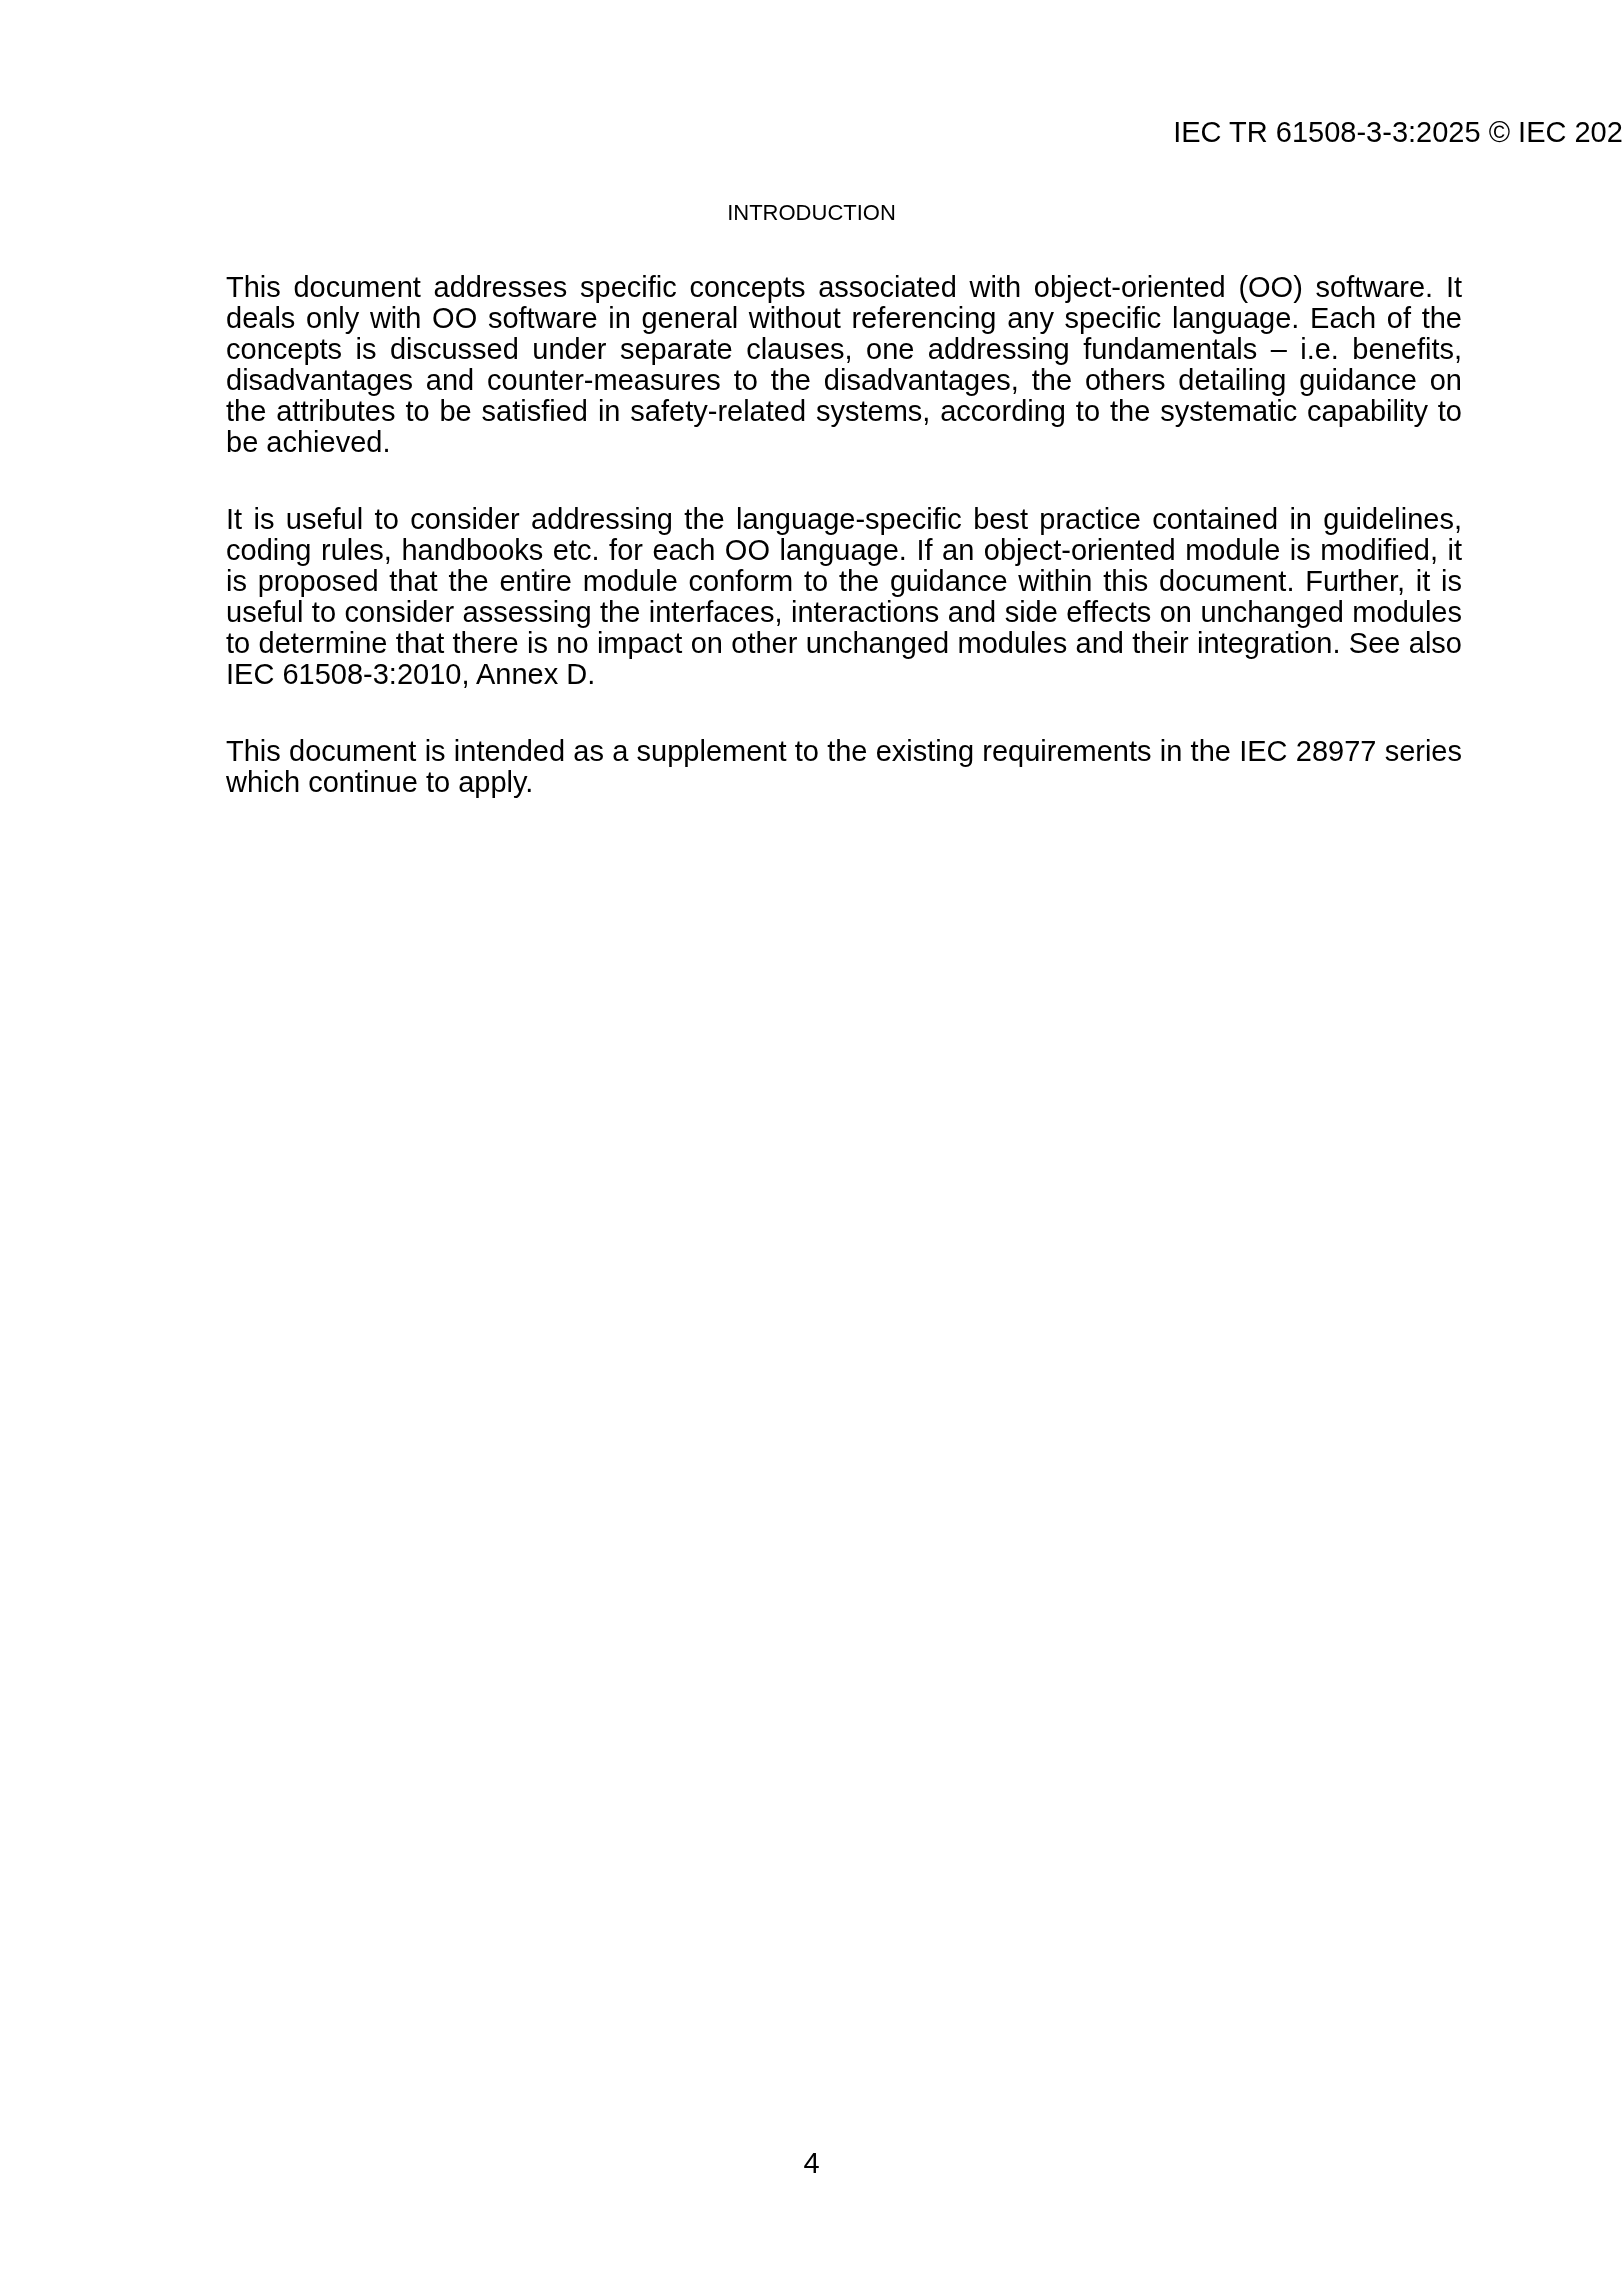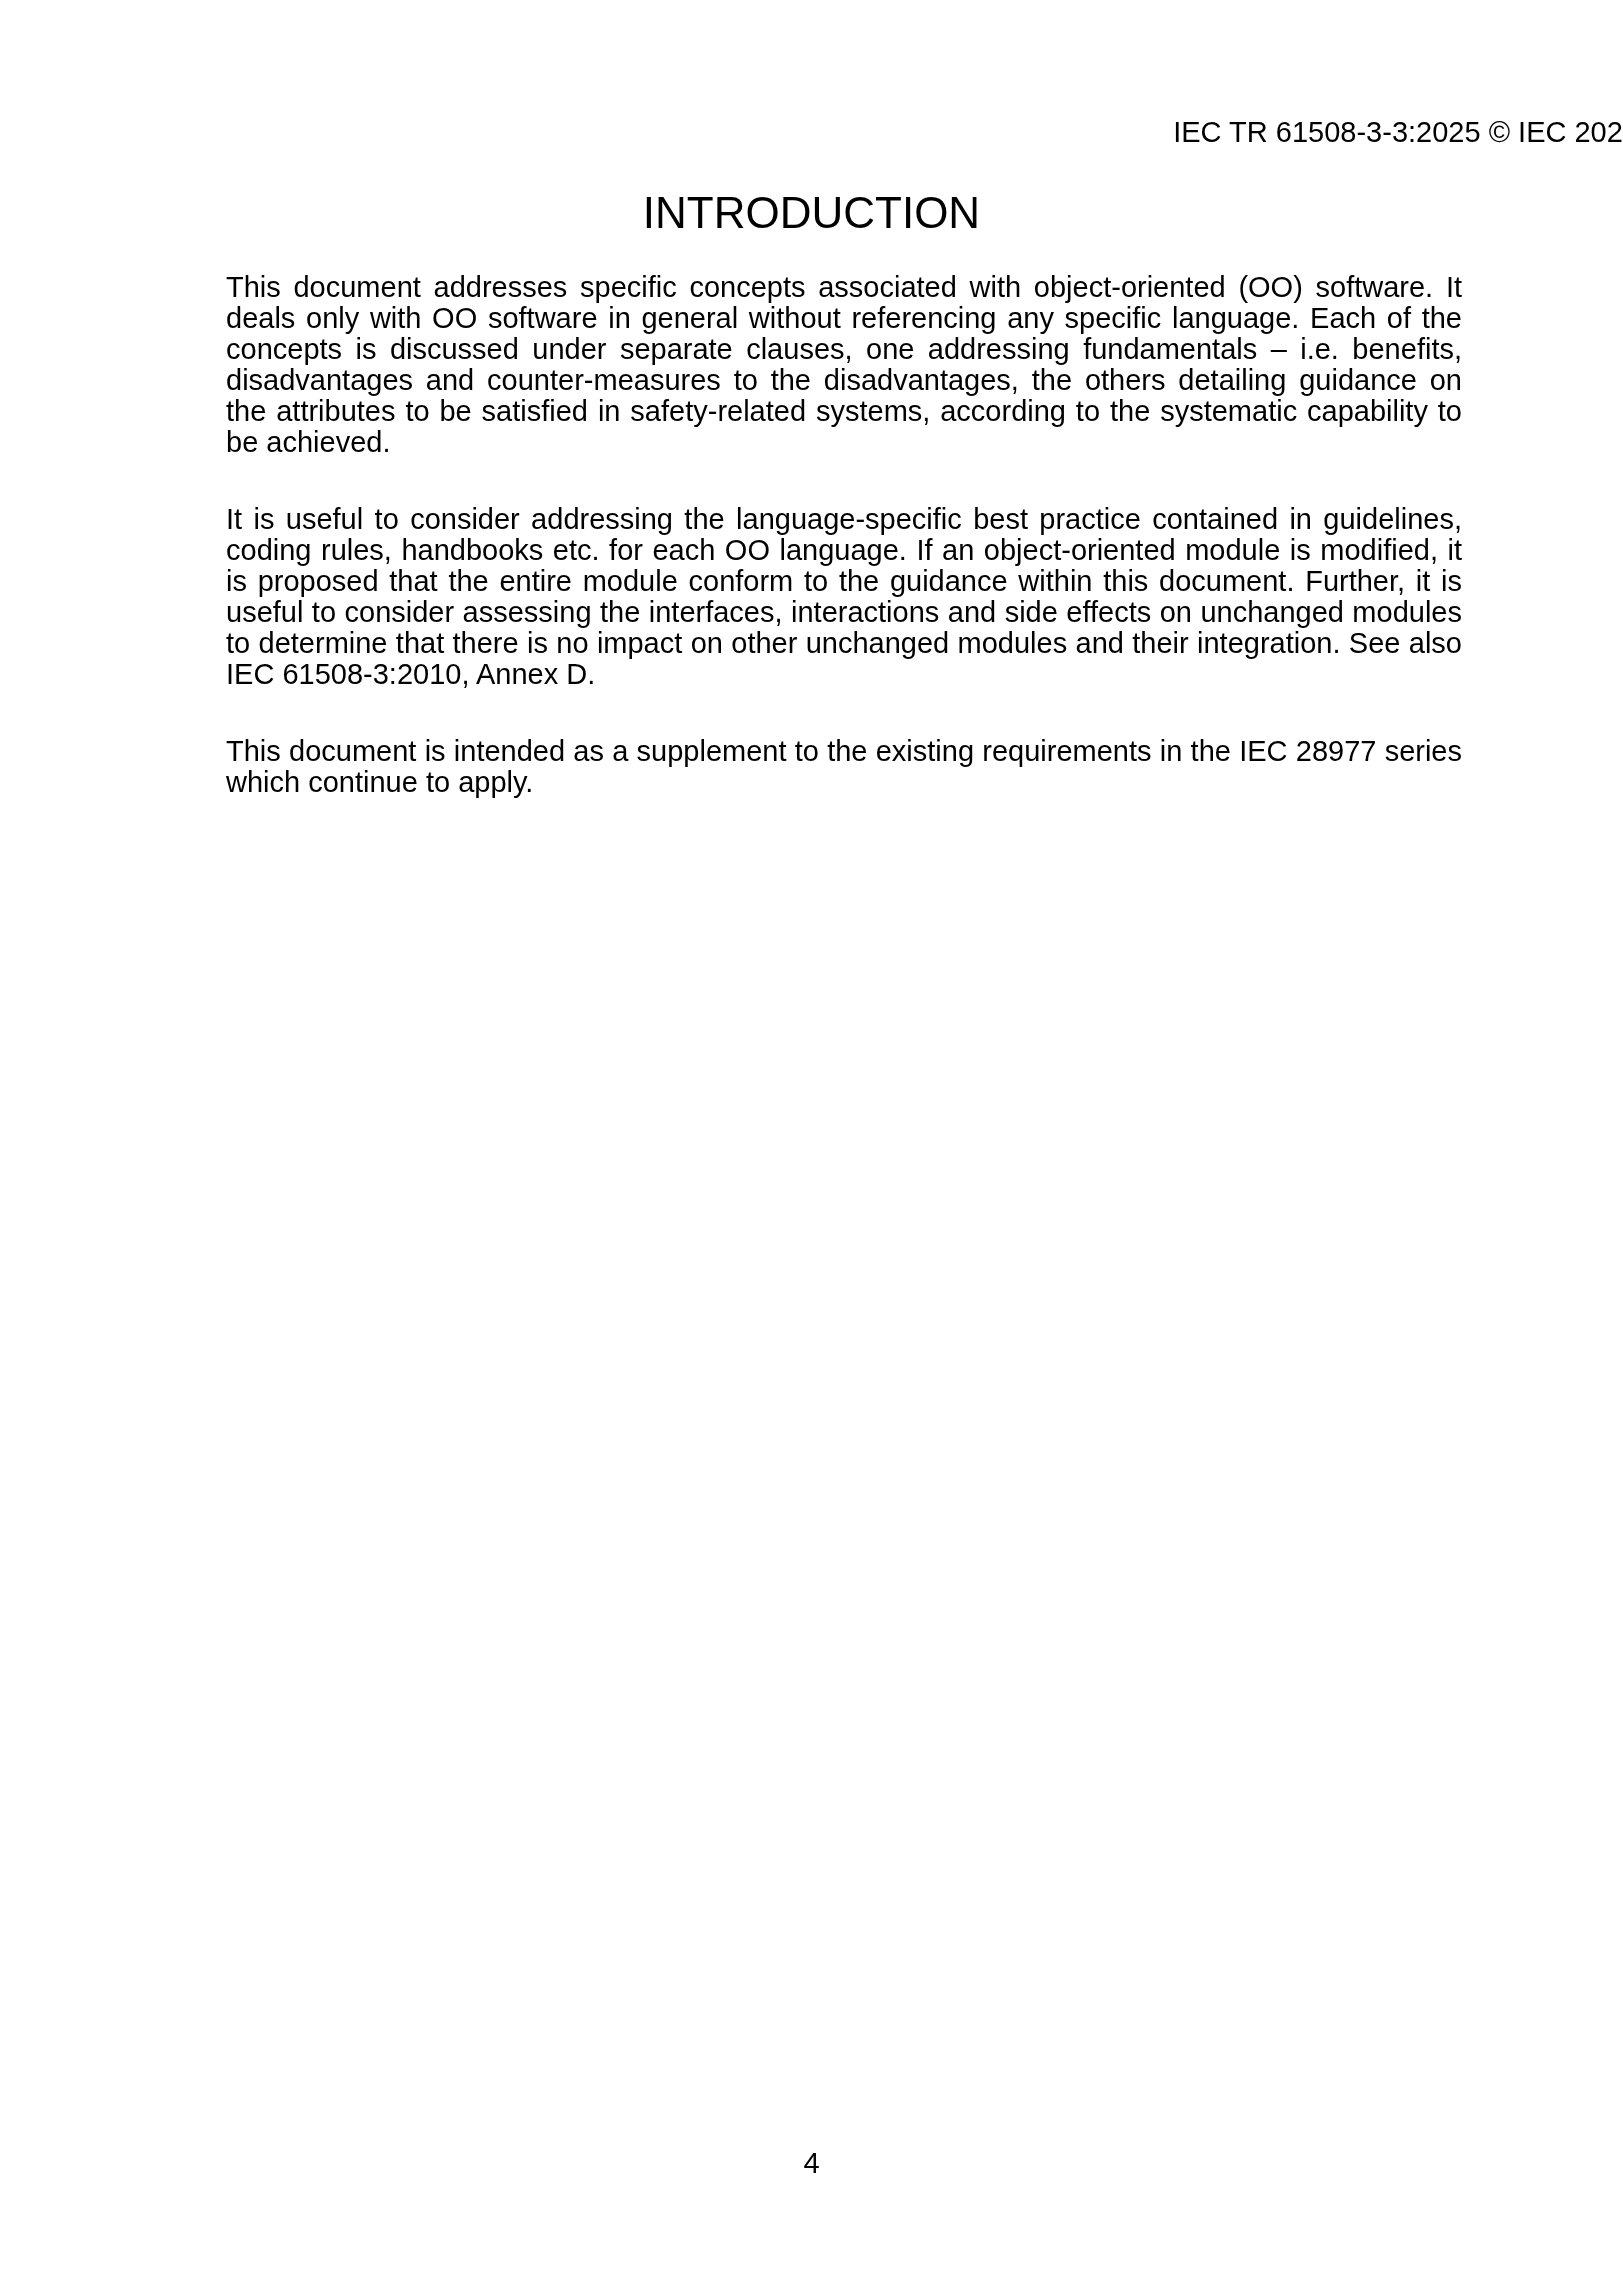--- a/index.html
+++ b/index.html
@@ -26,21 +26,21 @@
     line-height: 31px;
     white-space: nowrap;
   }
   .doc-title {
     position: absolute;
     top: 194px;
     left: 0;
     width: 100%;
     margin: 0;
     text-align: center;
-    font-size: 44px;
+    font-size: 22px;
     line-height: 37px;
     font-weight: 400;
     white-space: nowrap;
   }
   .doc-body {
     position: absolute;
     top: 272px;
     left: 194px;
     width: 1236px;
     font-size: 29px;

